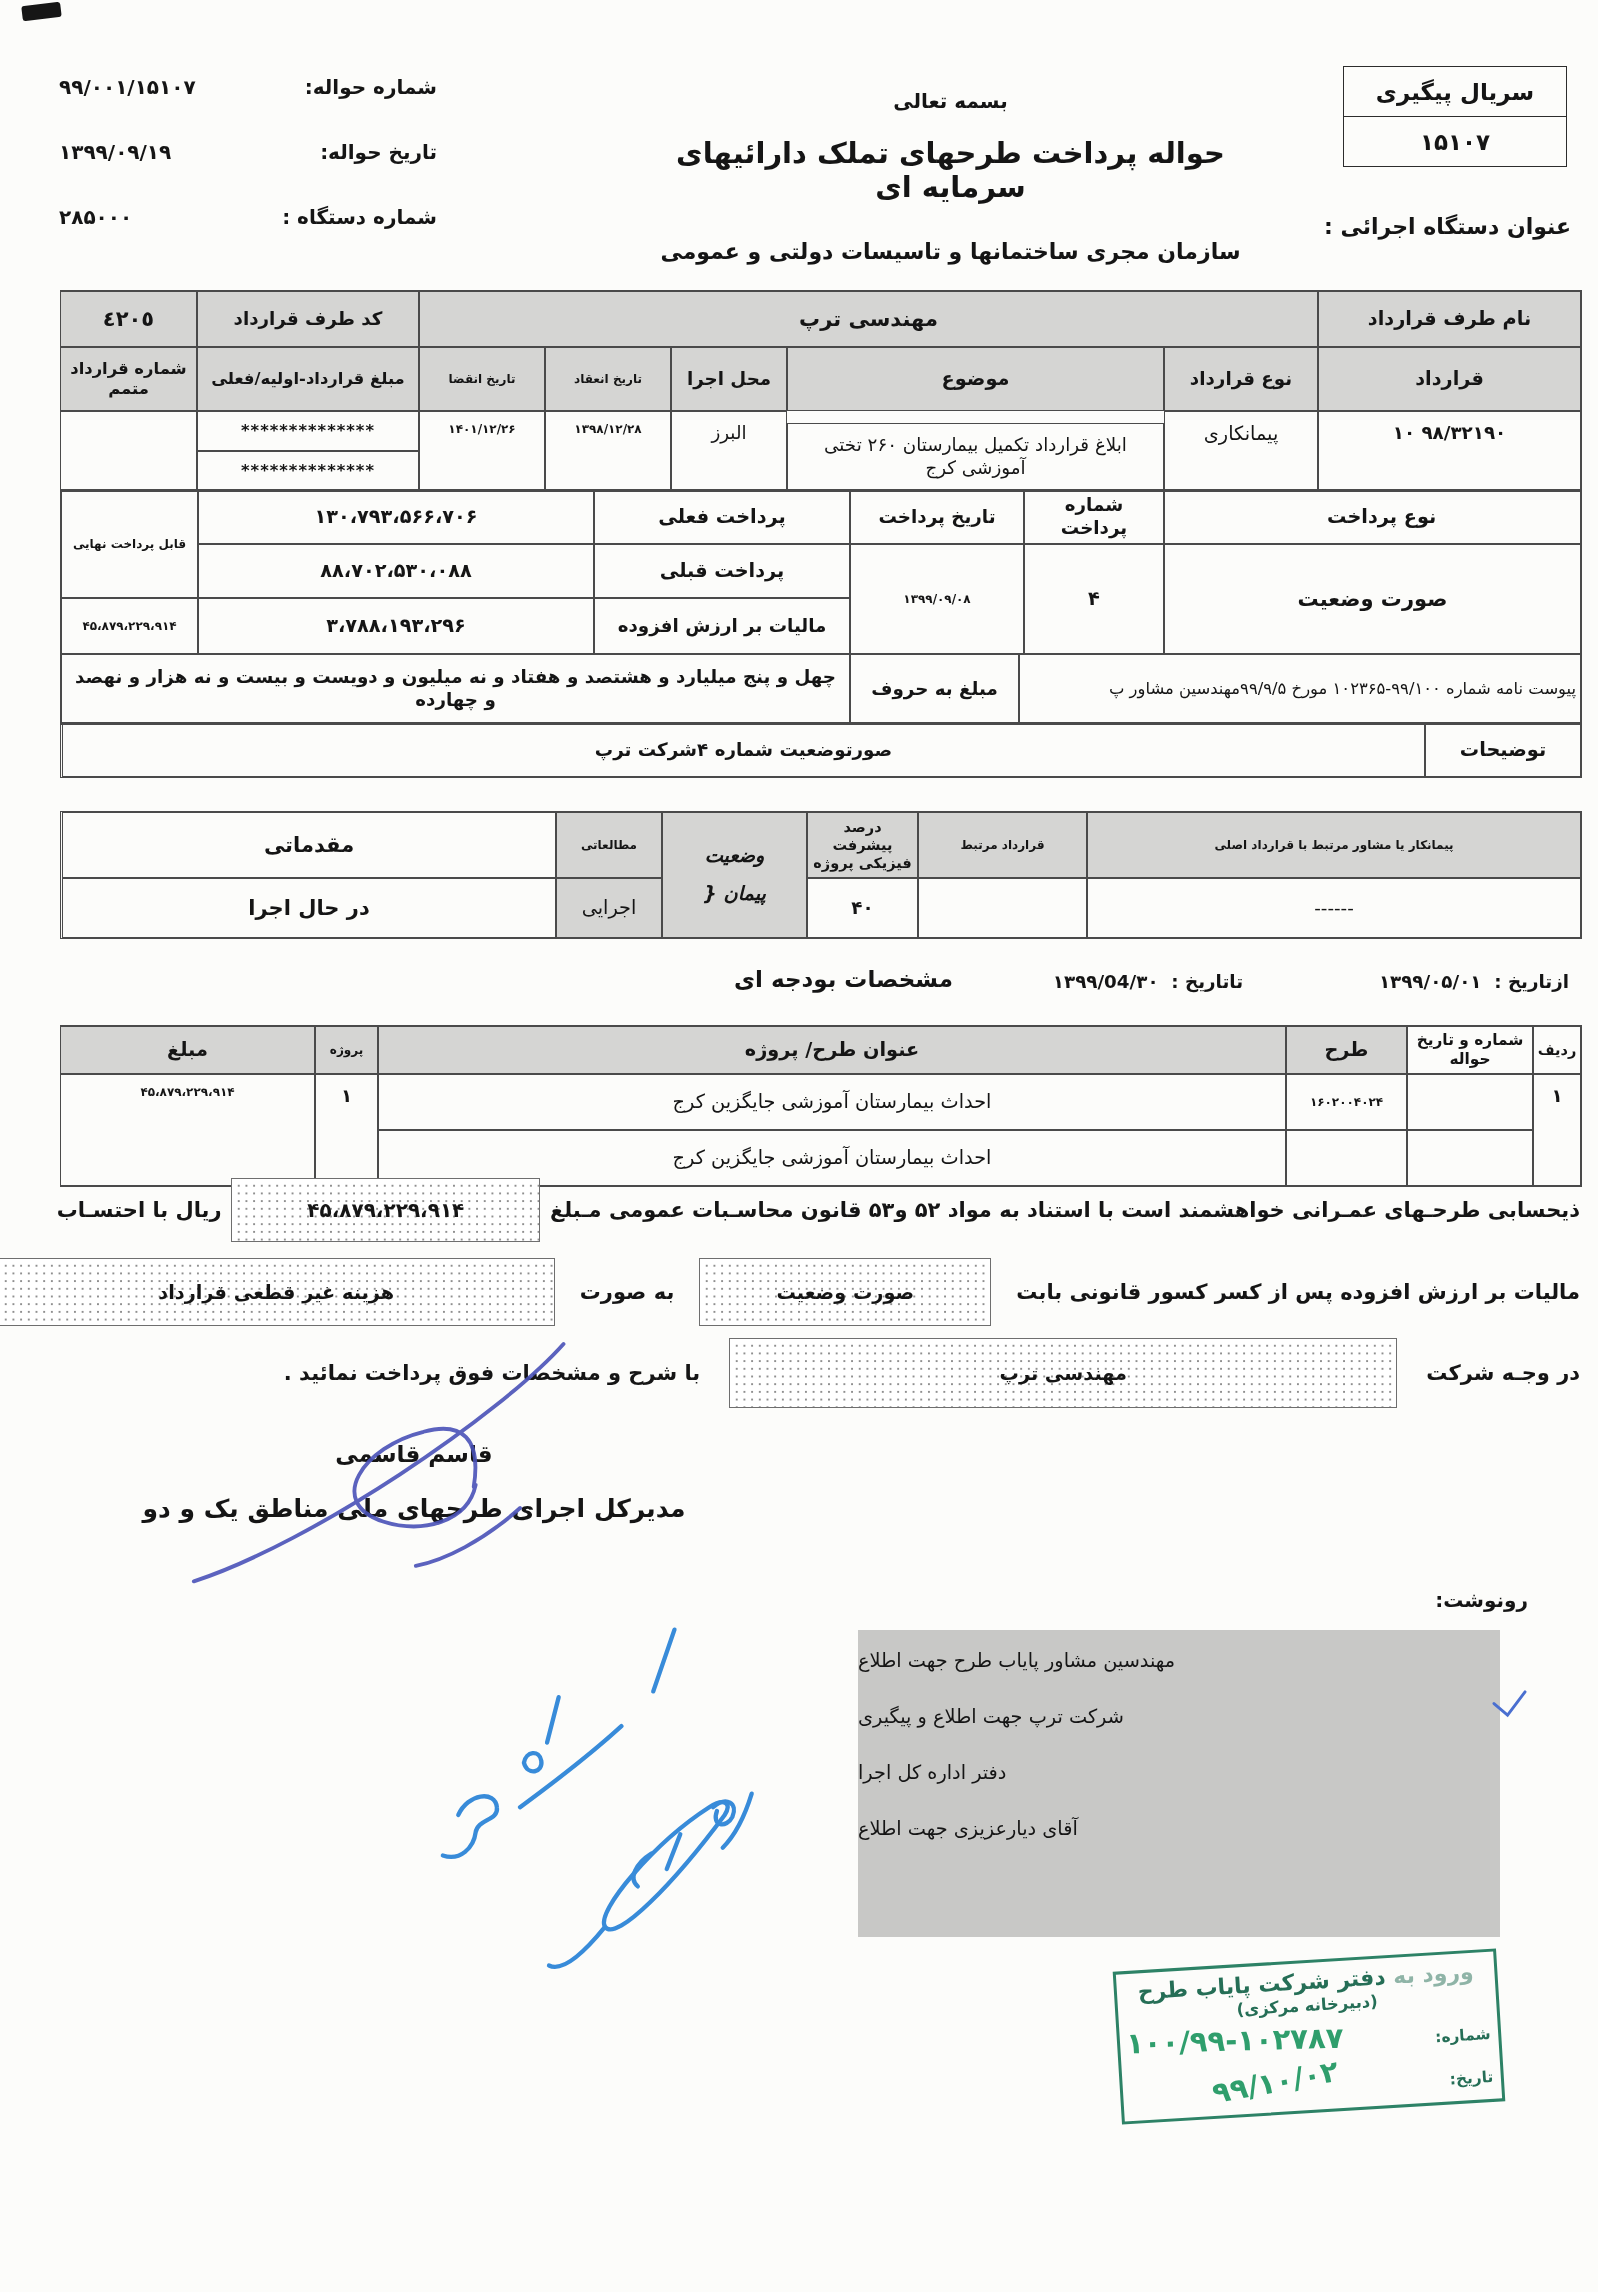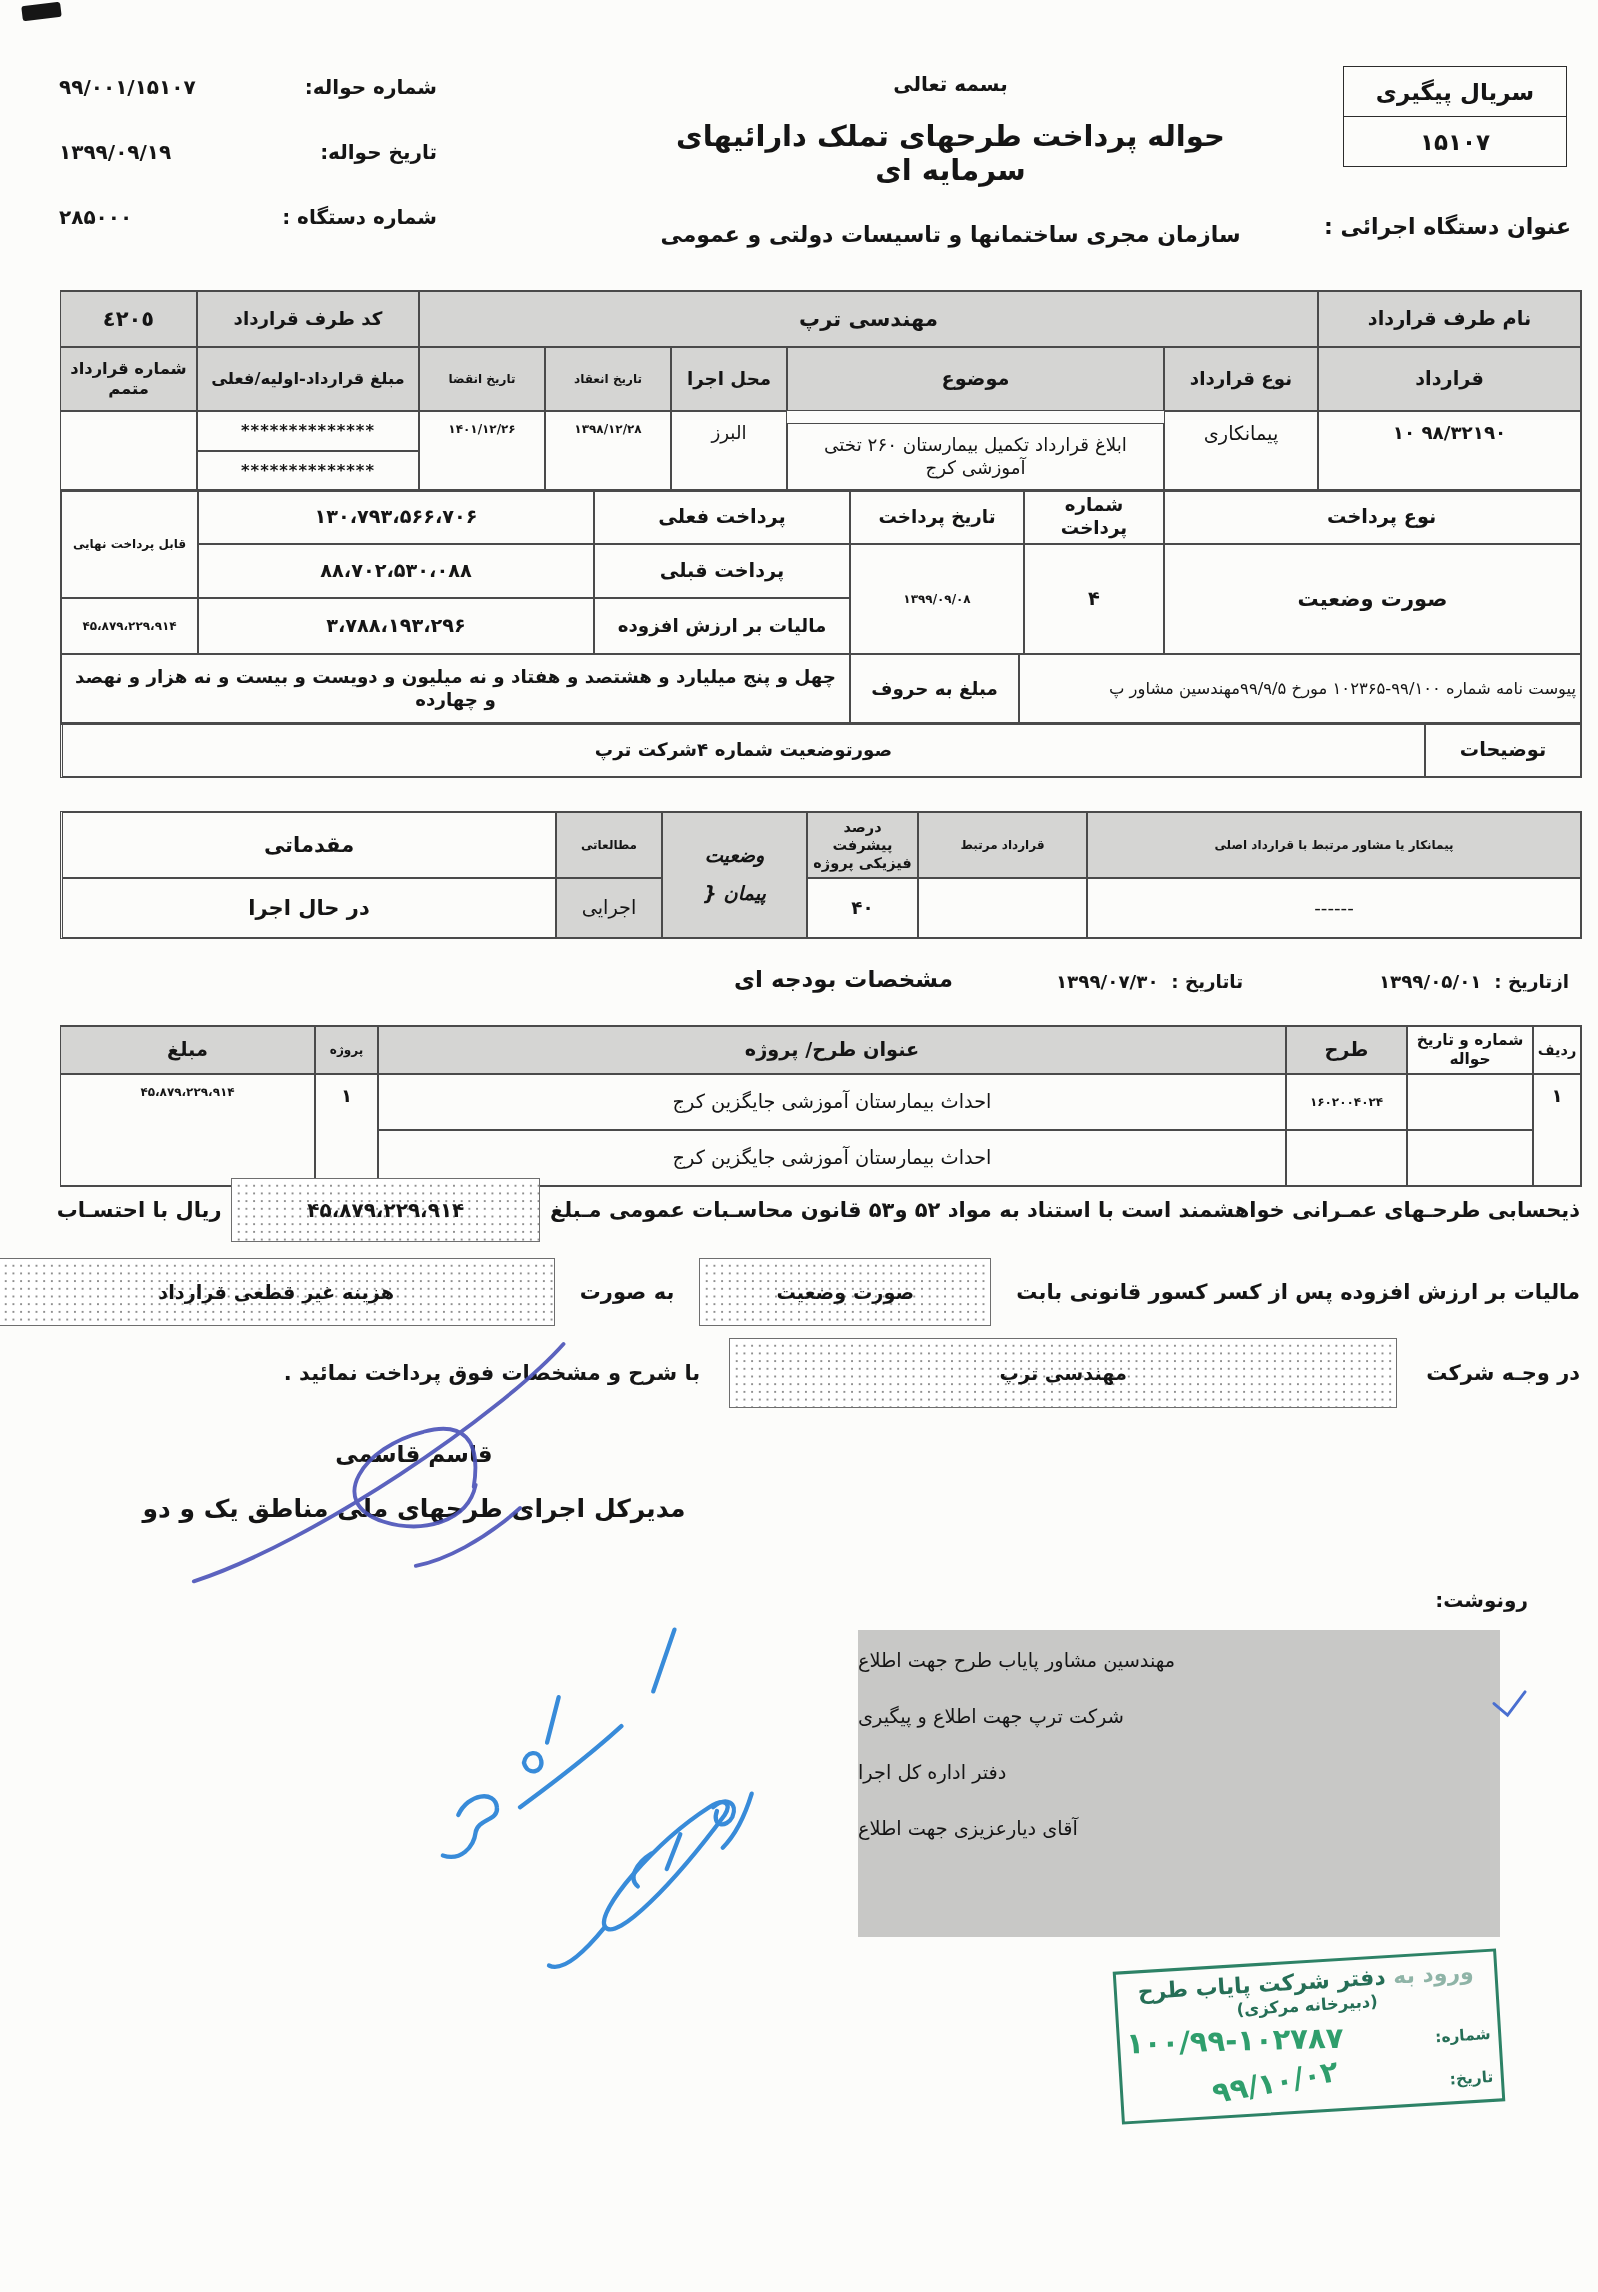--- a/index.html
+++ b/index.html
@@ -51,21 +51,21 @@
     <div class="kv b fs21" style="margin-bottom:41px;">
       <span>تاریخ حواله:</span>
       <span class="num">۱۳۹۹/۰۹/۱۹</span>
     </div>
     <div class="kv b fs21">
       <span>شماره دستگاه :</span>
       <span class="num">۲۸۵۰۰۰</span>
     </div>
   </div>
 
-  <div class="abs" style="left:628px;top:72px;width:647px;text-align:center;">
+  <div class="abs" style="left:628px;top:89px;width:647px;text-align:center;">
     <div class="b fs21">بسمه تعالی</div>
     <div class="b fs30" style="margin-top:23px;">حواله پرداخت طرحهای تملک دارائیهای سرمایه ای</div>
     <div class="b fs23" style="margin-top:35px;">سازمان مجری ساختمانها و تاسیسات دولتی و عمومی</div>
   </div>
   <div class="abs b fs23" style="right:27px;top:214px;">عنوان دستگاه اجرائی :</div>
 
   <div class="grid" style="left:61px;top:290px;width:1520px;
               grid-template-columns:263px 154px 377px 116px 126px 126px 222px 137px;
               grid-template-rows:56px 64px 40px 40px;">
     <div class="c gray b fs20" style="grid-column:1;grid-row:1;">نام طرف قرارداد</div>
@@ -165,21 +165,21 @@
         <span class="num">۴۰</span>
       </div>
     <div class="c gray fs20" style="grid-column:5;grid-row:2;">اجرایی</div>
     <div class="c b fs22" style="grid-column:6;grid-row:2;">در حال اجرا</div>
   </div>
 
   <div class="abs b fs19" style="right:29px;top:971px;">
     <span>ازتاریخ :</span>&nbsp;&nbsp;<span class="num">۱۳۹۹/۰۵/۰۱</span>
   </div>
   <div class="abs b fs19" style="right:355px;top:971px;">
-    <span>تاتاریخ :</span>&nbsp;&nbsp;<span class="num">۱۳۹۹/۰۷/۳۰</span>
+    <span>تاتاریخ :</span>&nbsp;&nbsp;<span class="num">۱۳۹۹/04/۳۰</span>
   </div>
   <div class="abs b fs24" style="right:645px;top:966px;">مشخصات بودجه ای</div>
 
   <div class="grid" style="left:61px;top:1025px;width:1520px;
               grid-template-columns:48px 126px 121px 908px 63px 255px;
               grid-template-rows:48px 56px 56px;">
     <div class="c b fs15" style="grid-column:1;grid-row:1;padding:1.9px;">ردیف</div>
     <div class="c b fs16" style="grid-column:2;grid-row:1;padding:1.9px;">شماره و تاریخ حواله</div>
     <div class="c gray b fs20" style="grid-column:3;grid-row:1;">طرح</div>
     <div class="c gray b fs20" style="grid-column:4;grid-row:1;">عنوان طرح/ پروژه</div>

